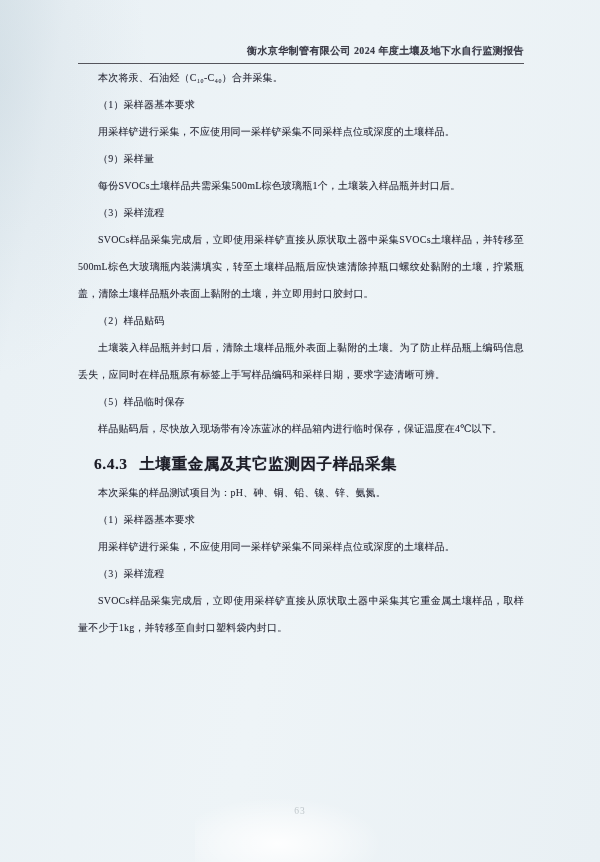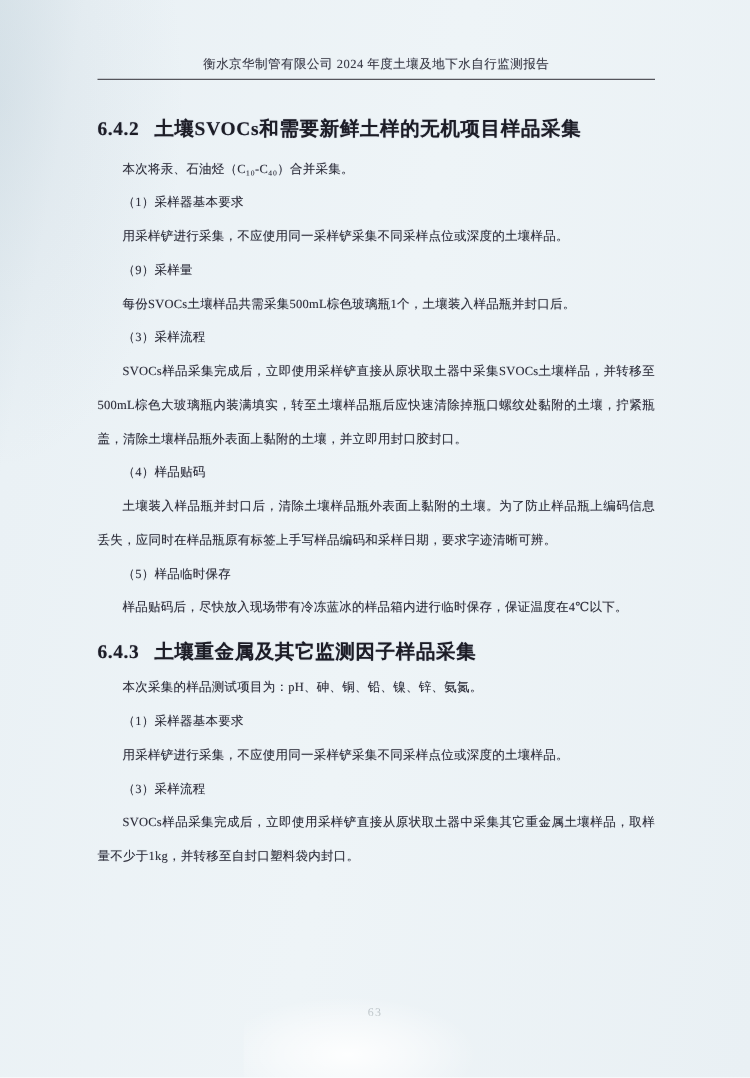--- a/index.html
+++ b/index.html
@@ -40,40 +40,41 @@
   .content {
     position: absolute;
     left: 78px;
     top: 0;
     width: 446px;
   }
   .doc-header {
     margin-top: 44px;
     padding-bottom: 5px;
     border-bottom: 1px solid #55555c;
-    text-align: center;
+    text-align: right;
     font-size: 10px;
     letter-spacing: 0.4px;
     color: #3c3c46;
     text-shadow: 0 0 0.7px rgba(70,80,110,0.45);
+    font-weight: bold;
   }
   .section-heading {
     font-size: 15.5px;
     font-weight: bold;
     line-height: 20px;
     color: #1d1d26;
     letter-spacing: 0.6px;
     text-shadow: 0 0 0.8px rgba(30,35,70,0.5);
   }
   .section-heading .sec-num {
     margin-right: 12px;
     letter-spacing: 0.5px;
   }
   .heading-1 { margin: 30px 0 8px 0; }
-  .heading-2 { margin: 12px 0 5px 0; }
+  .heading-2 { margin: 12px 0 5px 16px; }
   .body-text p {
     margin: 0;
     font-size: 10px;
     line-height: 27px;
     color: #2e2e38;
     text-align: justify;
     text-indent: 2em;
     letter-spacing: 0.2px;
     text-shadow: 0 0 0.7px rgba(55,60,95,0.4);
   }
@@ -93,33 +94,30 @@
 
 <div class="page">
   <div class="scan-shade"></div>
 
   <div class="content">
 
     <div class="doc-header">
       <span>衡水京华制管有限公司 2024 年度土壤及地下水自行监测报告</span>
     </div>
 
-    <div class="section-heading heading-1">
-      <span class="sec-num">6.4.2</span><span>土壤SVOCs和需要新鲜土样的无机项目样品采集</span>
-    </div>
 
     <div class="body-text">
       <p>本次将汞、石油烃（C₁₀-C₄₀）合并采集。</p>
       <p>（1）采样器基本要求</p>
       <p>用采样铲进行采集，不应使用同一采样铲采集不同采样点位或深度的土壤样品。</p>
       <p>（9）采样量</p>
       <p>每份SVOCs土壤样品共需采集500mL棕色玻璃瓶1个，土壤装入样品瓶并封口后。</p>
       <p>（3）采样流程</p>
       <p>SVOCs样品采集完成后，立即使用采样铲直接从原状取土器中采集SVOCs土壤样品，并转移至500mL棕色大玻璃瓶内装满填实，转至土壤样品瓶后应快速清除掉瓶口螺纹处黏附的土壤，拧紧瓶盖，清除土壤样品瓶外表面上黏附的土壤，并立即用封口胶封口。</p>
-      <p>（4）样品贴码</p>
+      <p>（2）样品贴码</p>
       <p>土壤装入样品瓶并封口后，清除土壤样品瓶外表面上黏附的土壤。为了防止样品瓶上编码信息丢失，应同时在样品瓶原有标签上手写样品编码和采样日期，要求字迹清晰可辨。</p>
       <p>（5）样品临时保存</p>
       <p>样品贴码后，尽快放入现场带有冷冻蓝冰的样品箱内进行临时保存，保证温度在4℃以下。</p>
     </div>
 
     <div class="section-heading heading-2">
       <span class="sec-num">6.4.3</span><span>土壤重金属及其它监测因子样品采集</span>
     </div>
 
     <div class="body-text">

